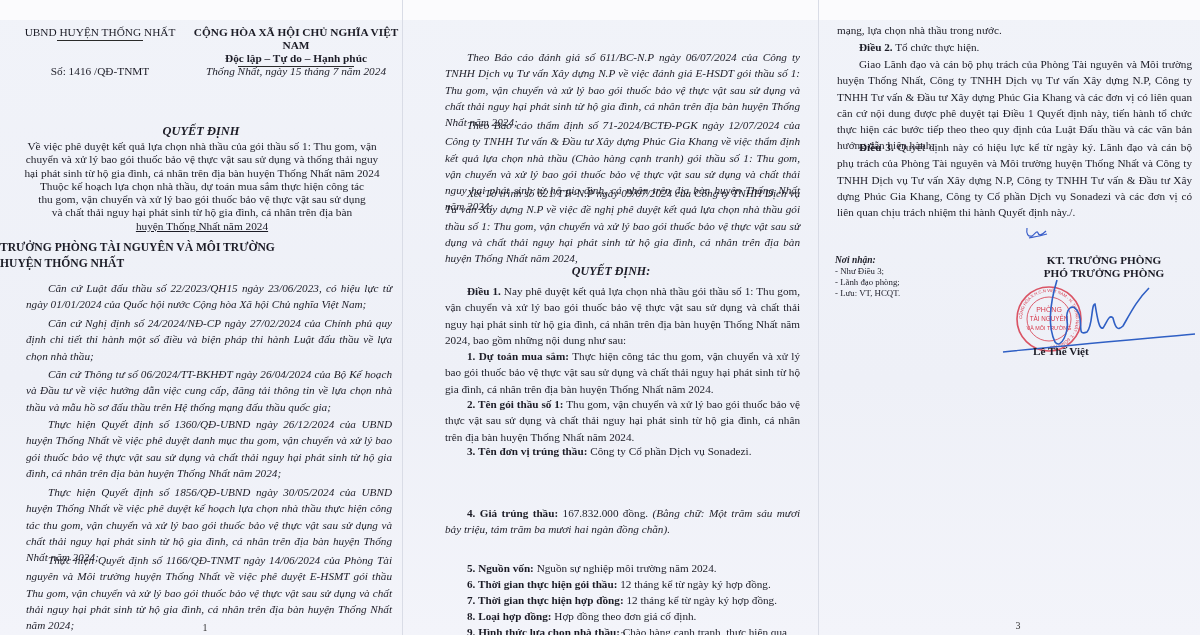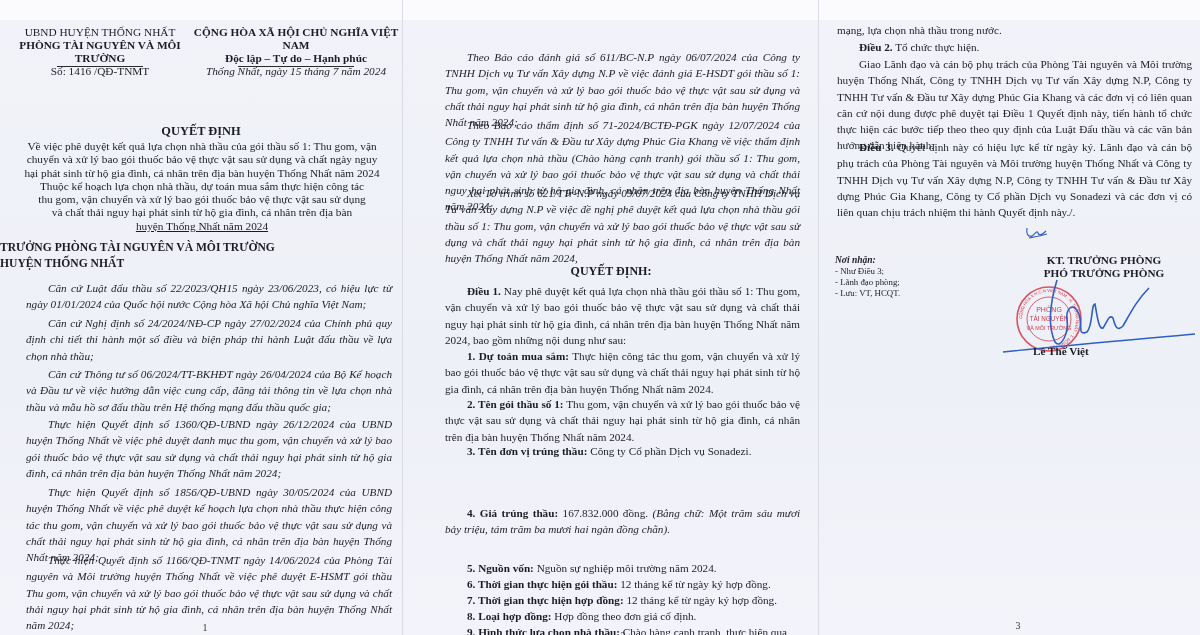--- a/index.html
+++ b/index.html
@@ -19,21 +19,21 @@
   
   .hdr { position: absolute; top: 26px; font-size: 11.3px; line-height: 13px; text-align: center; }
   .hdr.left { left: 10px; width: 180px; }
   .hdr.right { left: 190px; width: 212px; }
   .hdr b { font-weight: bold; }
   .uline { display: block; margin: 1px auto 0; height: 1px; background: #2a2a2a; }
   .hdr-sub { position: absolute; top: 65px; font-size: 11.3px; }
   .hdr-sub.left { left: 10px; width: 180px; text-align: center; }
   .hdr-sub.right { left: 190px; width: 212px; text-align: center; font-style: italic; }
 
-  .title { position: absolute; left: 0; width: 402px; text-align: center; font-weight: bold; }
+  .title { position: absolute; left: 0; width: 402px; text-align: center; font-weight: bold; font-style: italic; }
   .subj { position: absolute; left: 14px; width: 376px; top: 140px; text-align: center; font-weight: normal; font-size: 11.3px; line-height: 13.3px; }
   .subj .u { text-decoration: underline; }
   .auth { position: absolute; left: 0; width: 402px; top: 240px; text-align: left; font-weight: bold; font-size: 11.6px; line-height: 16px; }
 
   .para { position: absolute; font-size: 11.2px; line-height: 16.3px; text-align: justify; }
   .para.it { font-style: italic; }
   .para .ind { display: inline-block; width: 22px; }
   .para b { font-weight: bold; }
   .para i { font-style: italic; }
 
@@ -49,36 +49,35 @@
   .initial { position: absolute; left: 205px; top: 225px; width: 25px; height: 15px; }
 </style>
 </head>
 <body>
 
 <div class="page p1">
   <div class="topband"></div>
 
   <div class="hdr left">
     <div>UBND HUYỆN THỐNG NHẤT</div>
-    <div><b>PHÒNG TÀI NGUYÊN VÀ MÔI TRƯỜNG</b></div>
     <span class="uline" style="width:86px"></span>
   </div>
   <div class="hdr right">
     <div><b>CỘNG HÒA XÃ HỘI CHỦ NGHĨA VIỆT NAM</b></div>
     <div><b>Độc lập – Tự do – Hạnh phúc</b></div>
     <span class="uline" style="width:116px"></span>
   </div>
   <div class="hdr-sub left">Số: 1416 /QĐ-TNMT</div>
   <div class="hdr-sub right">Thống Nhất, ngày  15 tháng 7  năm 2024</div>
 
   <div class="title" style="top:124px;font-size:12.4px">QUYẾT ĐỊNH</div>
 
   <div class="subj">
     <div>Về việc phê duyệt kết quả lựa chọn nhà thầu của gói thầu số 1: Thu gom, vận</div>
-    <div>chuyển và xử lý bao gói thuốc bảo vệ thực vật sau sử dụng và chất ngày nguy</div>
+    <div>chuyển và xử lý bao gói thuốc bảo vệ thực vật sau sử dụng và thống thải nguy</div>
     <div>hại phát sinh từ hộ gia đình, cá nhân trên địa bàn huyện Thống Nhất năm 2024</div>
     <div>Thuộc kế hoạch lựa chọn nhà thầu, dự toán mua sắm thực hiện công tác</div>
     <div>thu gom, vận chuyển và xử lý bao gói thuốc bảo vệ thực vật sau sử dụng</div>
     <div>và chất thải nguy hại phát sinh từ hộ gia đình, cá nhân trên địa bàn</div>
     <div><span class="u">huyện Thống Nhất năm 2024</span></div>
   </div>
 
   <div class="auth">
     <div>TRƯỞNG PHÒNG TÀI NGUYÊN VÀ MÔI TRƯỜNG</div>
     <div>HUYỆN THỐNG NHẤT</div>

